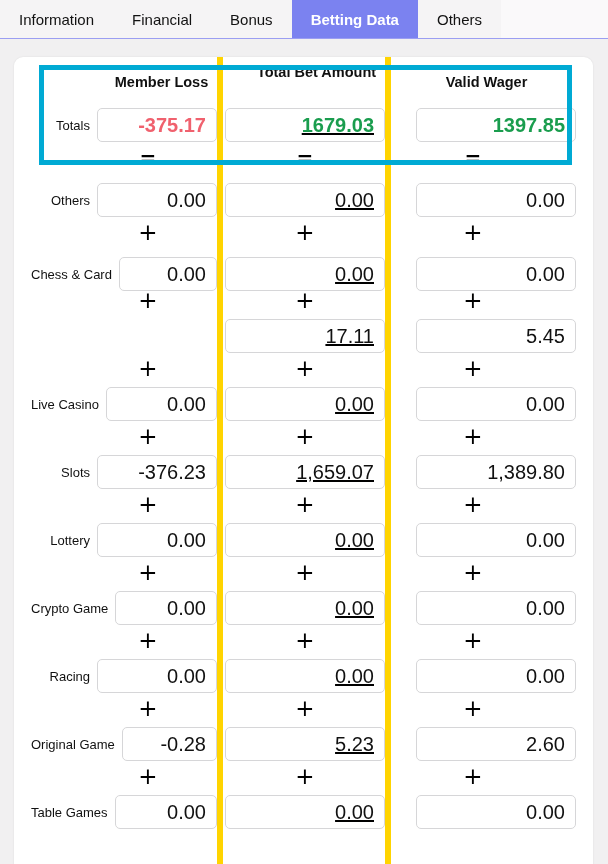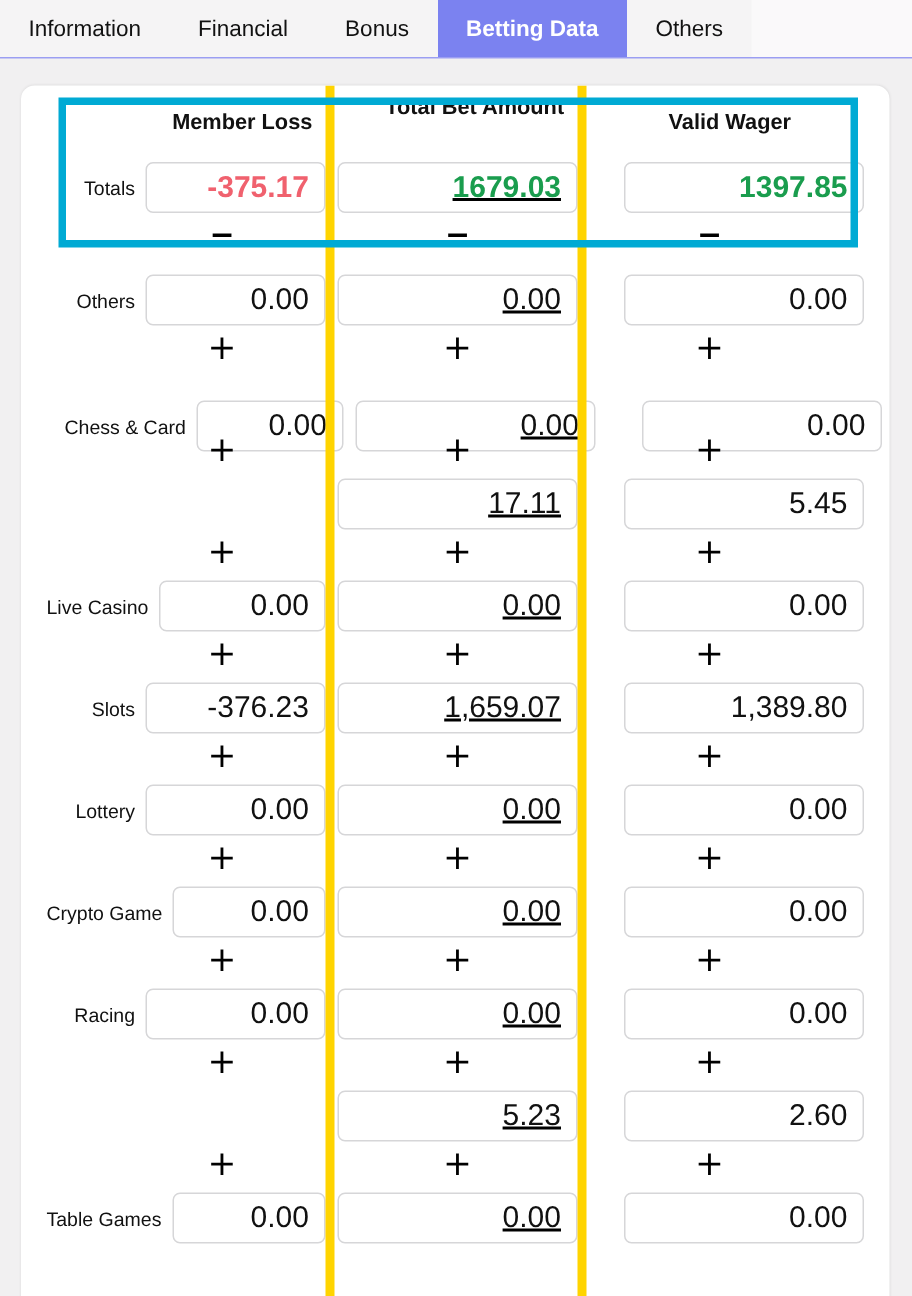--- a/index.html
+++ b/index.html
@@ -190,21 +190,21 @@
         </div>
         <div class="cell c3">
           <div class="box">0.00</div>
         </div>
       </div>
       <div class="ops" style="top: 162px;">
         <div class="op o1">+</div>
         <div class="op o2">+</div>
         <div class="op o3">+</div>
       </div>
-      <div class="row" style="top: 210px; margin-left: 12px;">
+      <div class="row" style="top: 200px;">
         <div class="cell c1">
           <span class="lbl">Chess &amp; Card</span>
           <div class="box">0.00</div>
         </div>
         <div class="cell c2">
           <div class="box">0.00</div>
         </div>
         <div class="cell c3">
           <div class="box">0.00</div>
         </div>
@@ -306,20 +306,24 @@
         <div class="cell c3">
           <div class="box">0.00</div>
         </div>
       </div>
       <div class="ops" style="top: 638px;">
         <div class="op o1">+</div>
         <div class="op o2">+</div>
         <div class="op o3">+</div>
       </div>
       <div class="row" style="top: 670px;">
+        <div class="cell c1">
+          <span class="lbl">Original Game</span>
+          <div class="box">-0.28</div>
+        </div>
         <div class="cell c2">
           <div class="box">5.23</div>
         </div>
         <div class="cell c3">
           <div class="box">2.60</div>
         </div>
       </div>
       <div class="ops" style="top: 706px;">
         <div class="op o1">+</div>
         <div class="op o2">+</div>

